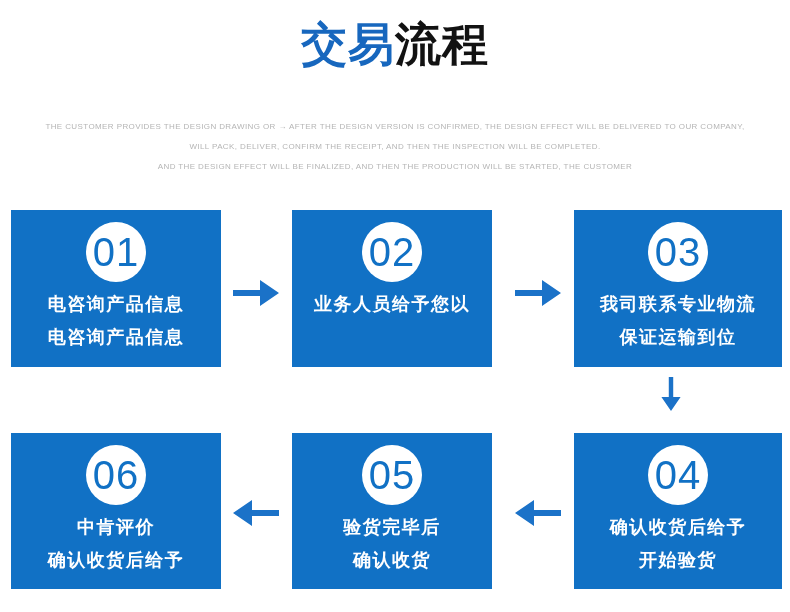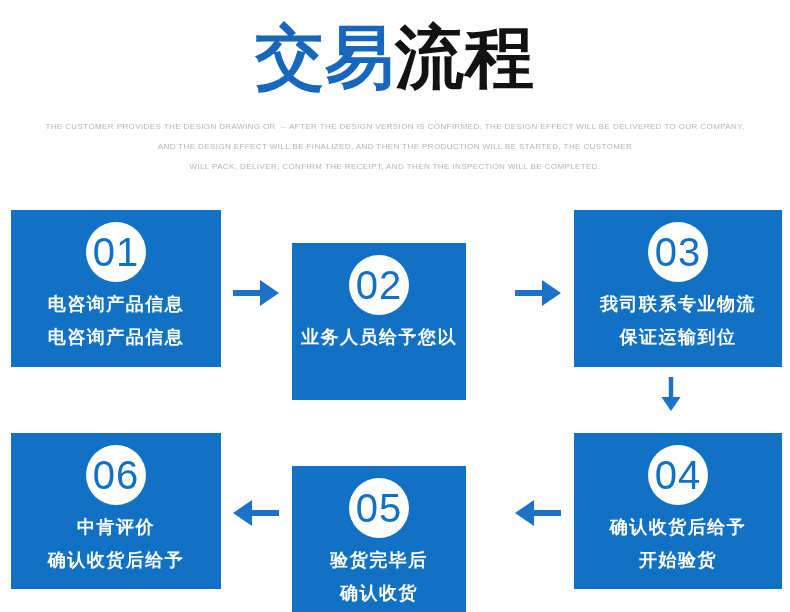--- a/index.html
+++ b/index.html
@@ -2,37 +2,37 @@
 <html><head>
 <meta charset="utf-8">
 <style>
   html,body{margin:0;padding:0;background:#ffffff;}
   .page{
     position:relative;width:790px;height:612px;background:#ffffff;
     font-family:"Liberation Sans","DejaVu Sans",sans-serif;overflow:hidden;
   }
   .title{
     position:absolute;top:18px;left:0;width:100%;
-    text-align:center;font-size:69px;font-weight:bold;line-height:1.15;
+    text-align:center;font-size:46px;font-weight:bold;line-height:1.15;
     letter-spacing:1px;white-space:nowrap;
   }
   .title .t-blue{color:#1767be;}
   .title .t-black{color:#121212;}
   .subtitle{
     position:absolute;top:117px;left:0;width:100%;text-align:center;
     color:#b5b5b5;font-size:8px;letter-spacing:0.4px;line-height:20px;
     font-weight:normal;
   }
   .step-box{
     position:absolute;background:#1171c5;color:#ffffff;text-align:center;
   }
   .row1{top:210px;height:157px;}
   .row2{top:433px;height:156px;}
   .col1{left:11px;width:210px;}
-  .col2{left:292px;width:174px;margin-top:33px;}
+  .col2{left:292px;width:200px;}
   .col3{left:574px;width:208px;}
   .num-circle{
     width:60px;height:60px;border-radius:50%;background:#ffffff;
     margin:12px auto 6px auto;display:flex;align-items:center;justify-content:center;
   }
   .num-circle span{
     color:#1171c5;font-size:40px;font-weight:400;line-height:1;
     letter-spacing:1px;
   }
   .step-text{
@@ -50,22 +50,22 @@
 <body>
 
 <div class="page">
 
   <div class="title">
     <span class="t-blue">交易</span><span class="t-black">流程</span>
   </div>
 
   <div class="subtitle">
     <div>THE CUSTOMER PROVIDES THE DESIGN DRAWING OR → AFTER THE DESIGN VERSION IS CONFIRMED, THE DESIGN EFFECT WILL BE DELIVERED TO OUR COMPANY,</div>
+    <div>WILL PACK, DELIVER, CONFIRM THE RECEIPT, AND THEN THE INSPECTION WILL BE COMPLETED.</div>
     <div>AND THE DESIGN EFFECT WILL BE FINALIZED, AND THEN THE PRODUCTION WILL BE STARTED, THE CUSTOMER</div>
-    <div>WILL PACK, DELIVER, CONFIRM THE RECEIPT, AND THEN THE INSPECTION WILL BE COMPLETED.</div>
   </div>
 
   <div class="step-box row1 col1">
     <div class="num-circle">
       <span>01</span>
     </div>
     <div class="step-text">
       <div>电咨询产品信息</div>
       <div>电咨询产品信息</div>
     </div>

